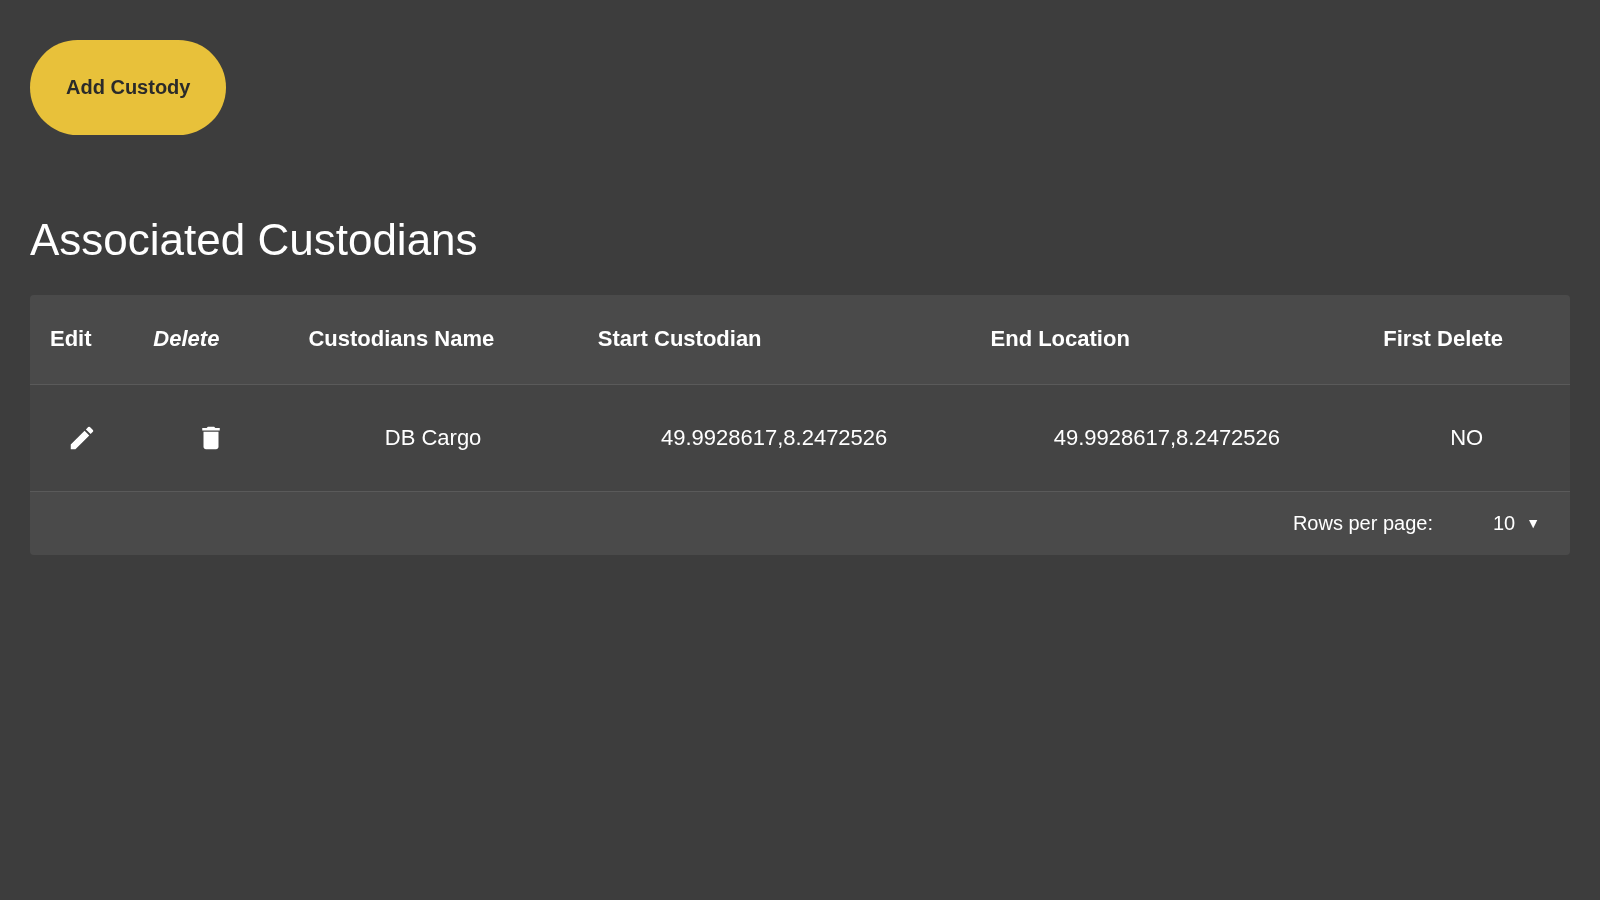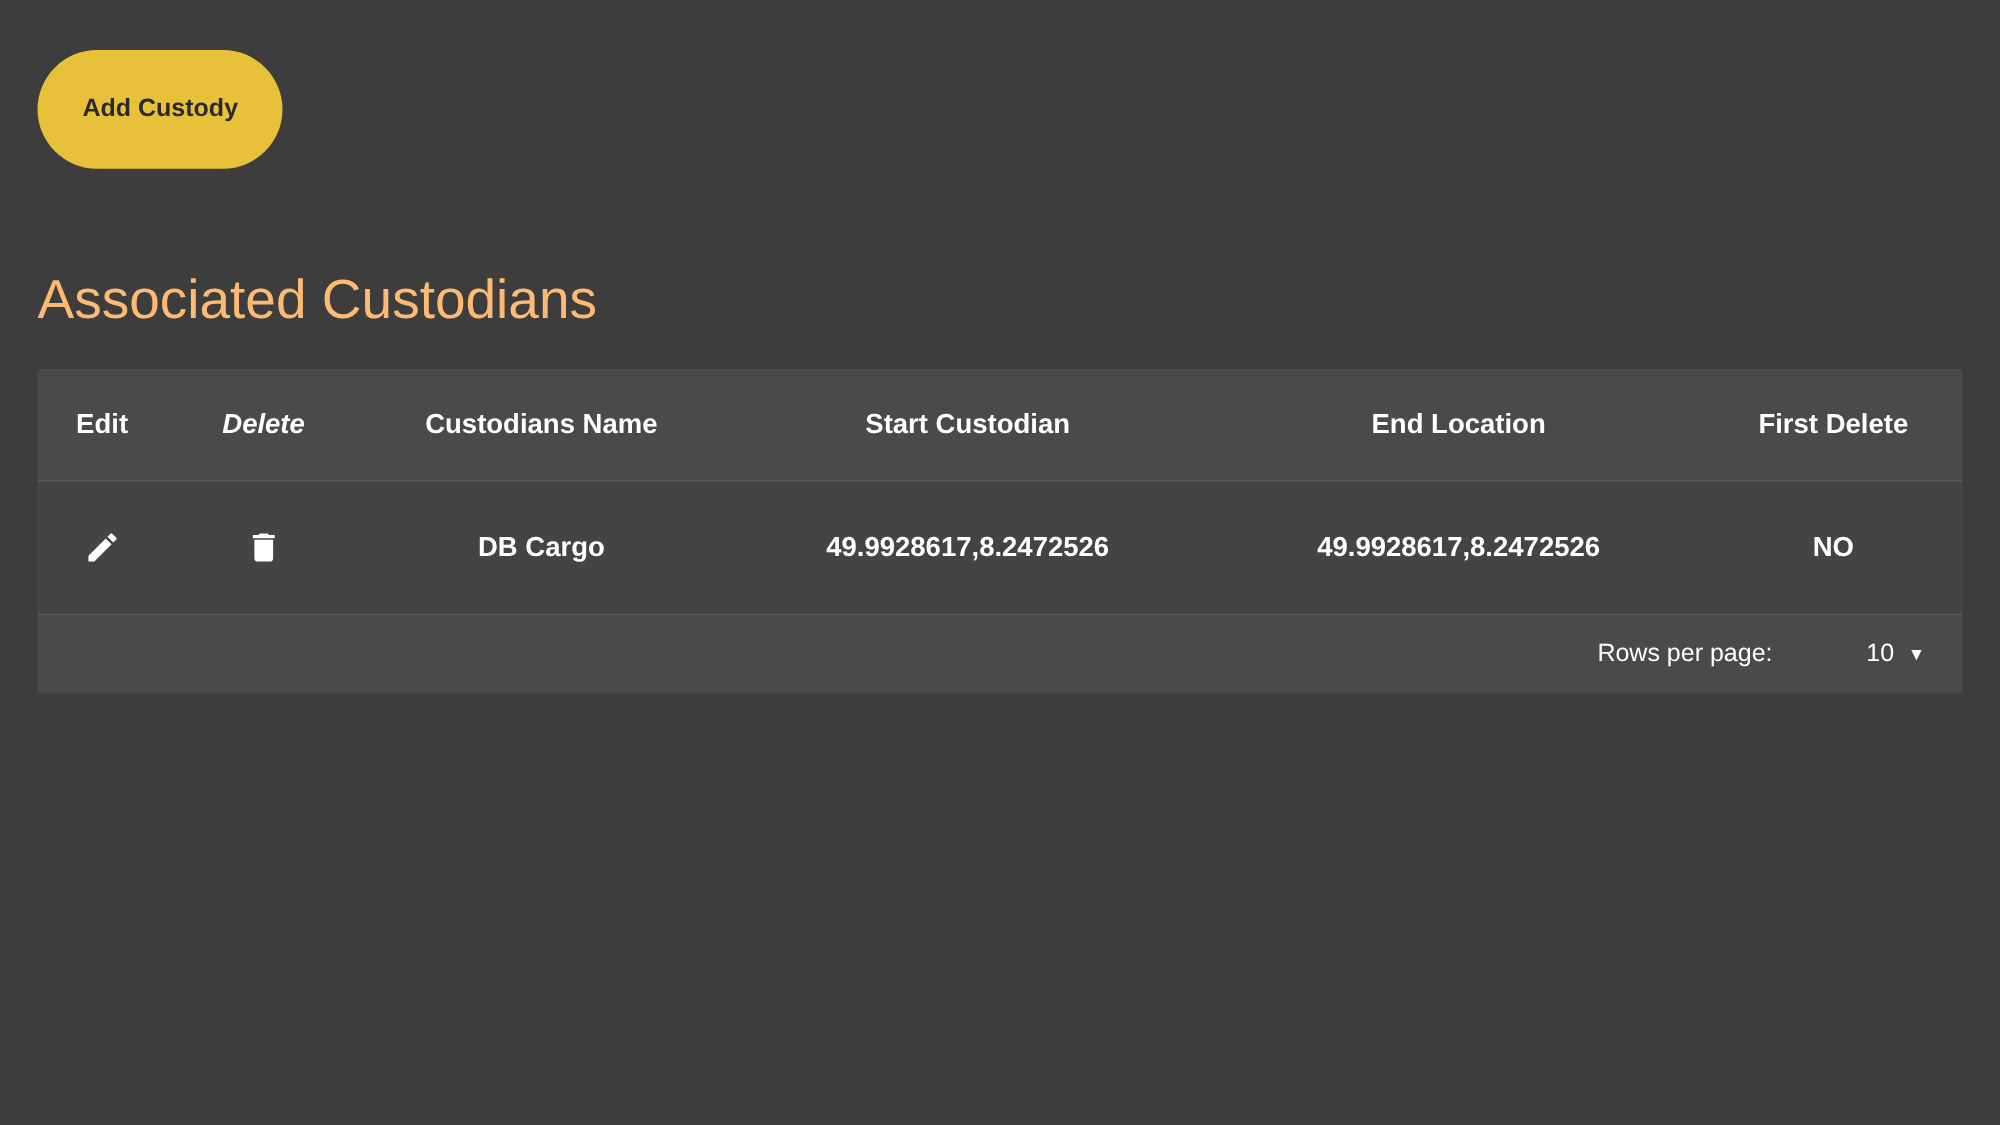--- a/index.html
+++ b/index.html
@@ -29,21 +29,21 @@
       padding: 36px 36px;
       font-size: 20px;
       font-weight: 700;
       cursor: pointer;
       display: inline-block;
     }
 
     .section-title {
       font-size: 44px;
       font-weight: 400;
-      color: #fdba74;
+      color: #ffffff;
       margin-top: 80px;
       margin-bottom: 30px;
     }
 
     .table-container {
       background-color: #444444;
       border-radius: 4px;
       overflow: hidden;
     }
 
@@ -52,21 +52,21 @@
       border-collapse: collapse;
     }
 
     thead tr {
       background-color: #4a4a4a;
       border-bottom: 1px solid #5a5a5a;
     }
 
     thead th {
       padding: 30px 20px;
-      text-align: center;
+      text-align: left;
       font-size: 22px;
       font-weight: 600;
       color: #ffffff;
       line-height: 1.3;
     }
 
     thead th:first-child {
       width: 100px;
     }
 
@@ -90,21 +90,20 @@
     thead th:nth-child(6) {
       width: 200px;
     }
 
     tbody tr {
       border-bottom: 1px solid #5a5a5a;
     }
 
     tbody tr:last-child {
       border-bottom: none;
-      font-weight: bold;
     }
 
     tbody td {
       padding: 30px 20px;
       text-align: center;
       font-size: 22px;
       color: #ffffff;
     }
 
     .icon-btn {
@@ -123,21 +122,21 @@
       height: 30px;
       fill: #ffffff;
     }
 
     .footer-bar {
       background-color: #4a4a4a;
       padding: 20px 30px;
       display: flex;
       align-items: center;
       justify-content: flex-end;
-      gap: 31px;
+      gap: 16px;
       border-top: 1px solid #5a5a5a;
     }
 
     .rows-per-page-label {
       font-size: 20px;
       color: #ffffff;
     }
 
     .rows-per-page-select {
       background-color: transparent;

